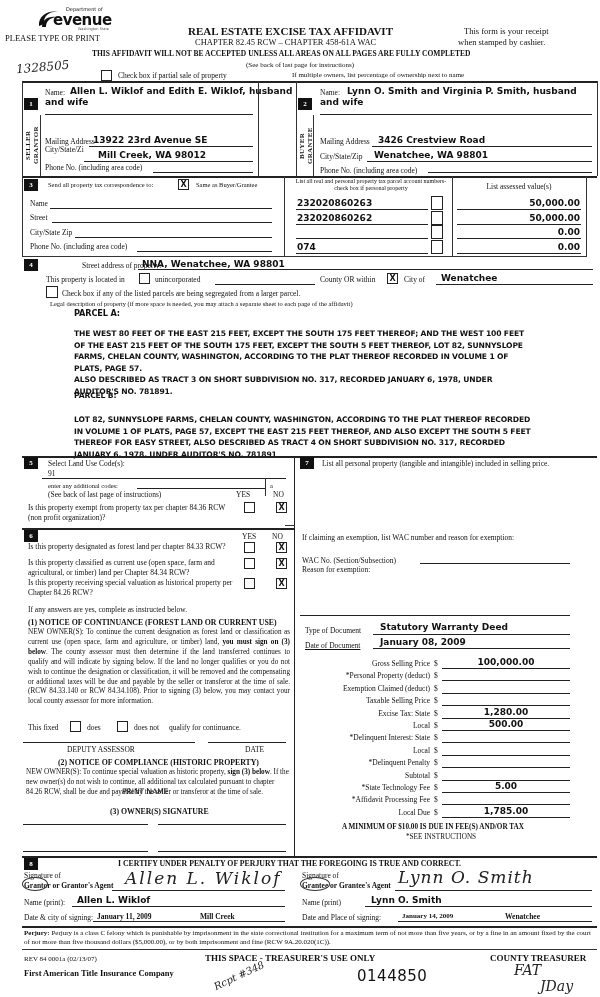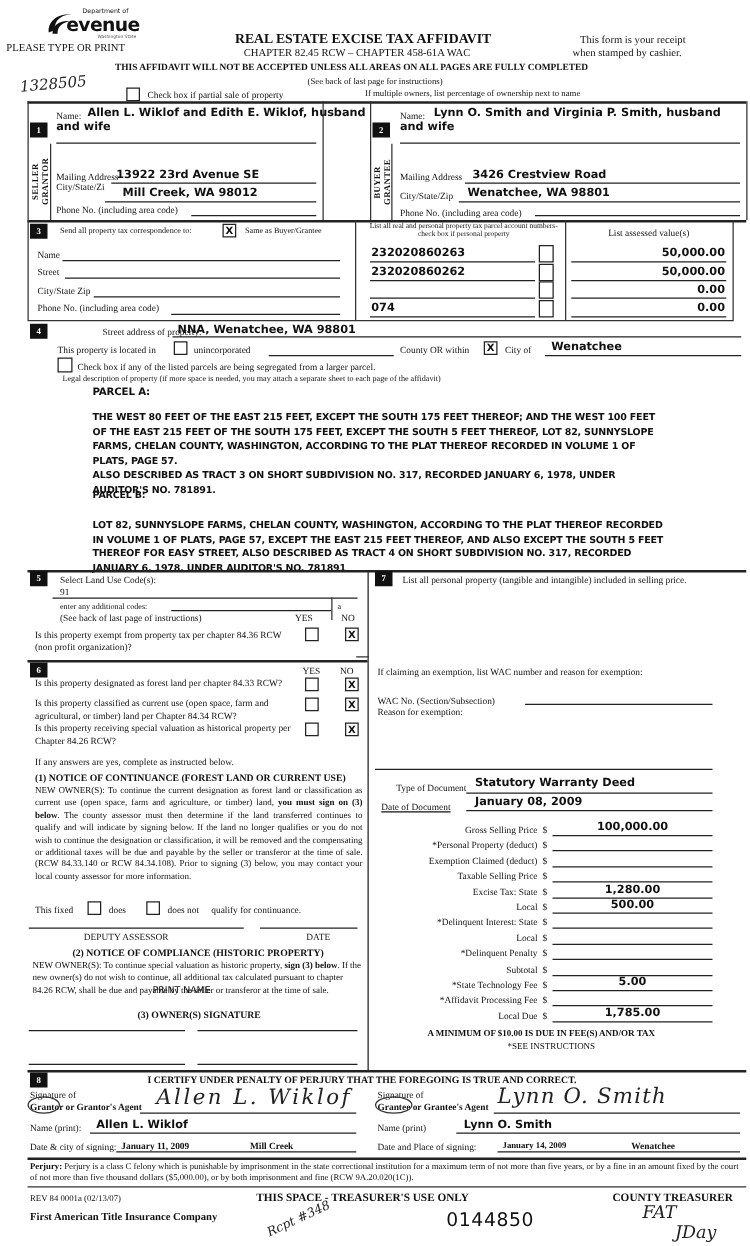--- a/index.html
+++ b/index.html
@@ -237,21 +237,21 @@
 
 <div class="num-badge" style="left:300px;top:457px;">7</div>
 <div class="abs label" style="left:322px;top:459px;width:262px;line-height:10px;">List all personal property (tangible and intangible) included in selling price.</div>
 <div class="hline" style="left:285px;top:525px;width:10px;"></div>
 <div class="abs label" style="left:302px;top:533px;">If claiming an exemption, list WAC number and reason for exemption:</div>
 <div class="abs label" style="left:302px;top:556px;">WAC No. (Section/Subsection)</div>
 <div class="line" style="left:420px;top:563px;width:150px;"></div>
 <div class="abs label" style="left:302px;top:565px;">Reason for exemption:</div>
 <div class="line" style="left:300px;top:615px;width:270px;"></div>
 
-<div class="abs label" style="left:305px;top:626px;margin-left:12px;">Type of Document</div>
+<div class="abs label" style="left:305px;top:626px;">Type of Document</div>
 <div class="abs filled" style="left:380px;top:622px;">Statutory Warranty Deed</div>
 <div class="line" style="left:373px;top:634px;width:197px;"></div>
 <div class="abs label" style="left:305px;top:641px;text-decoration:underline;">Date of Document</div>
 <div class="abs filled" style="left:380px;top:637px;">January 08, 2009</div>
 <div class="line" style="left:373px;top:648px;width:197px;"></div>
 
 <div id="tax-rows">
     <div class="tax-row" style="top: 659px;">
       <span class="tl">Gross Selling Price</span>
       <span class="td">$</span>

